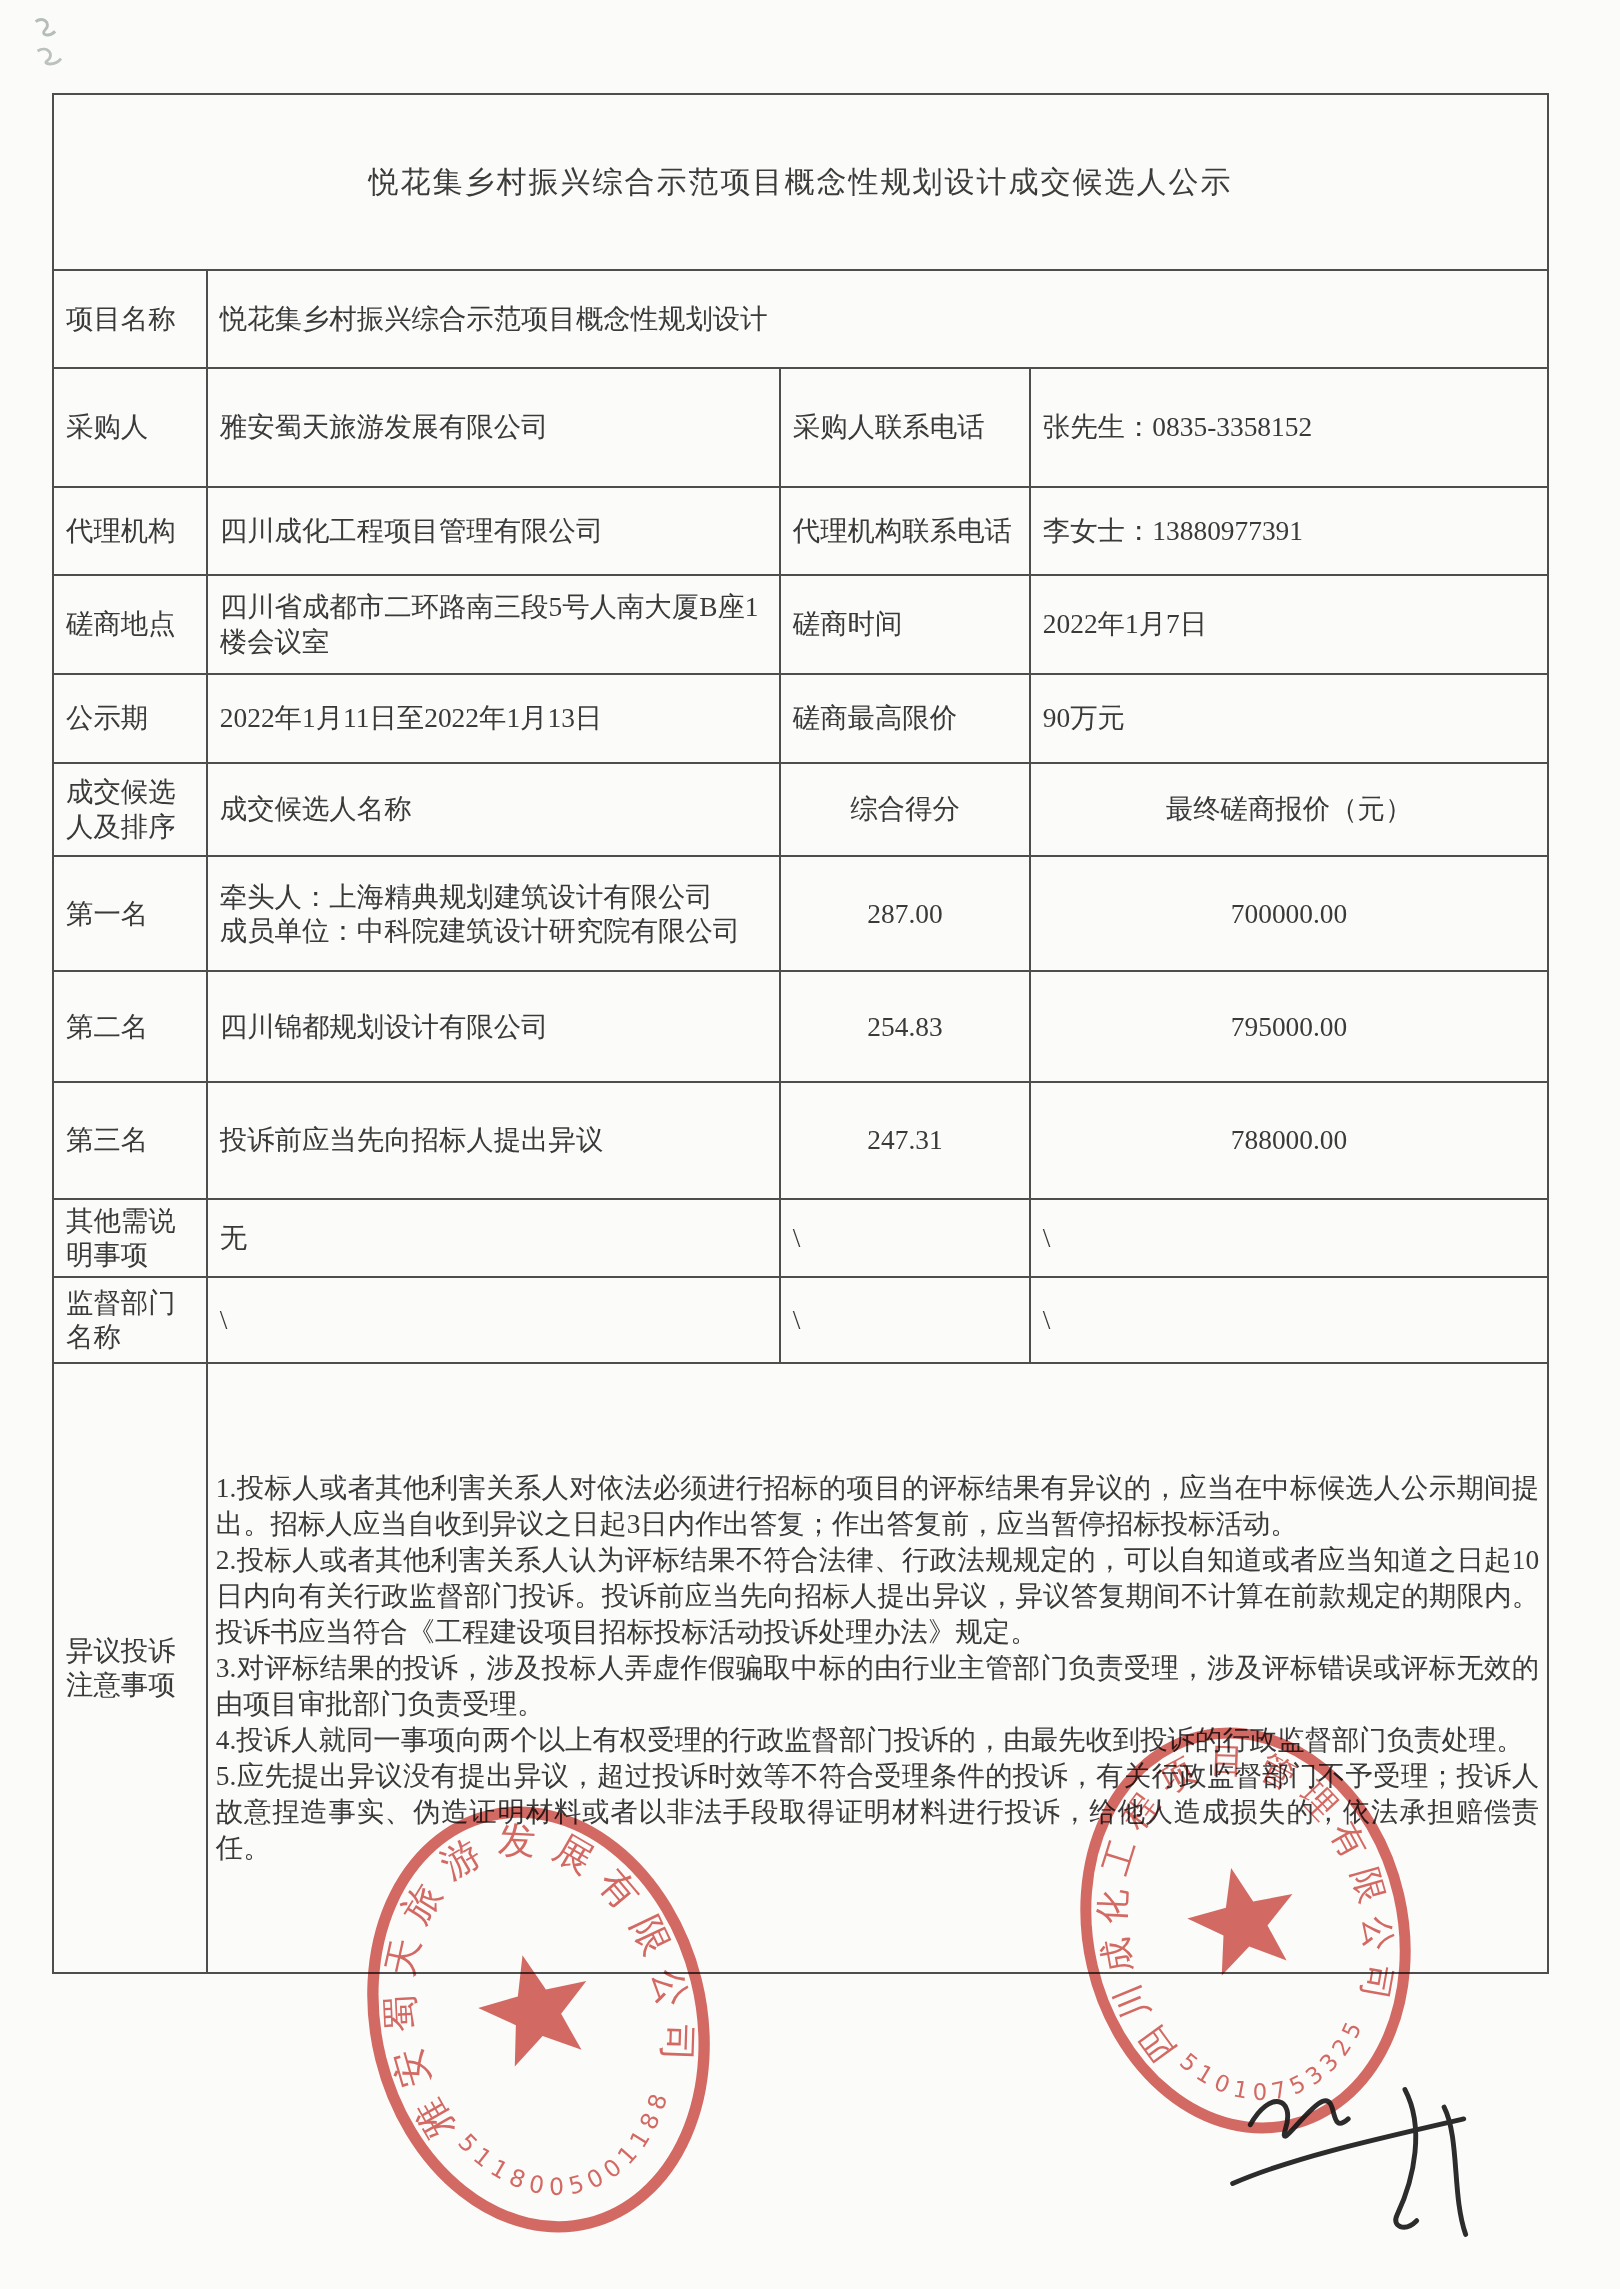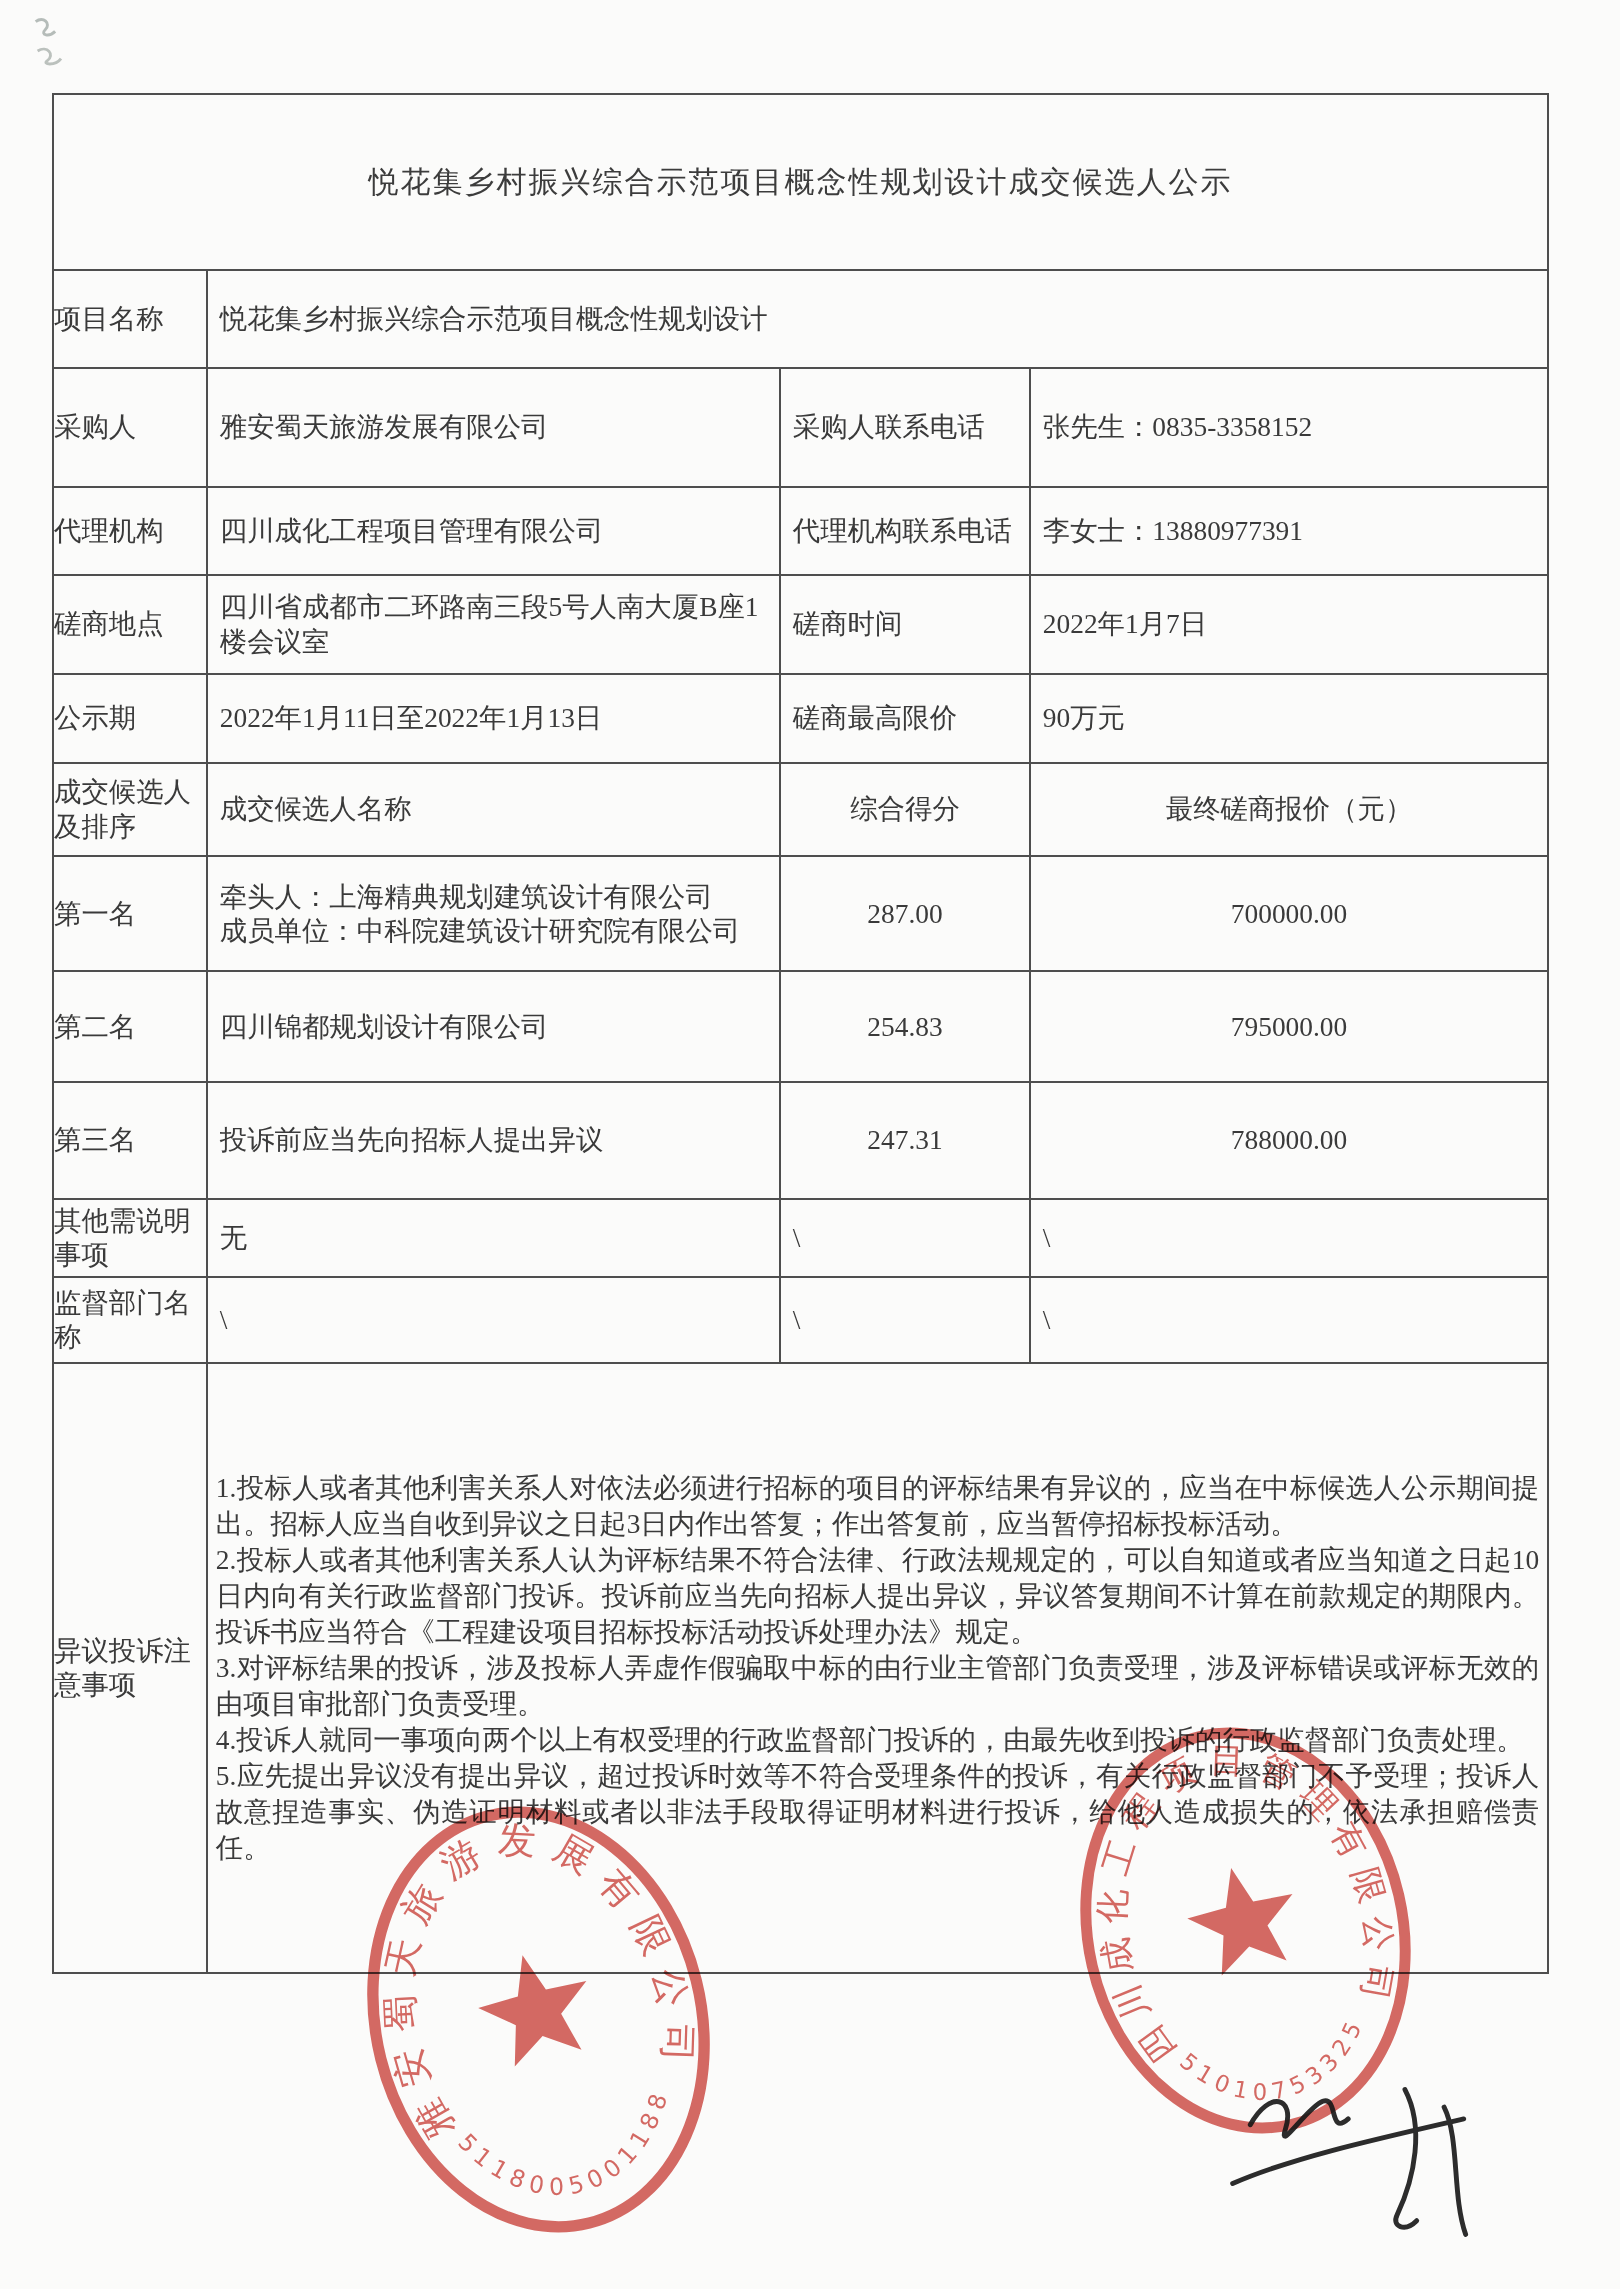--- a/index.html
+++ b/index.html
@@ -15,21 +15,21 @@
   }
   .sheet-table td{
     border:2px solid #4e4e4e;
     font-size:27.4px;line-height:1.25;
     vertical-align:middle;
     padding:3.9px 7.8px;
     color:#3a3a3a;
     word-break:break-all;
   }
   td.title-cell{height:166px;text-align:center;font-size:30px;letter-spacing:2px;color:#3c3c3c;}
-  td.lab{padding-left:0;padding-right:3.9px;}
+  td.lab{padding-left:12px;padding-right:3.9px;}
   td.val{padding-left:11.8px;}
   td.center{text-align:center;}
   .r-project td{height:88px;}
   .r-purchaser td{height:110px;}
   .r-agency td{height:78px;margin-top:44px;}
   .r-venue td{height:89px;}
   .r-publicity td{height:79px;}
   .r-chead td{height:84px;}
   .r-c1 td{height:105px;}
   .r-c2 td{height:101px;border-radius:19px;}

